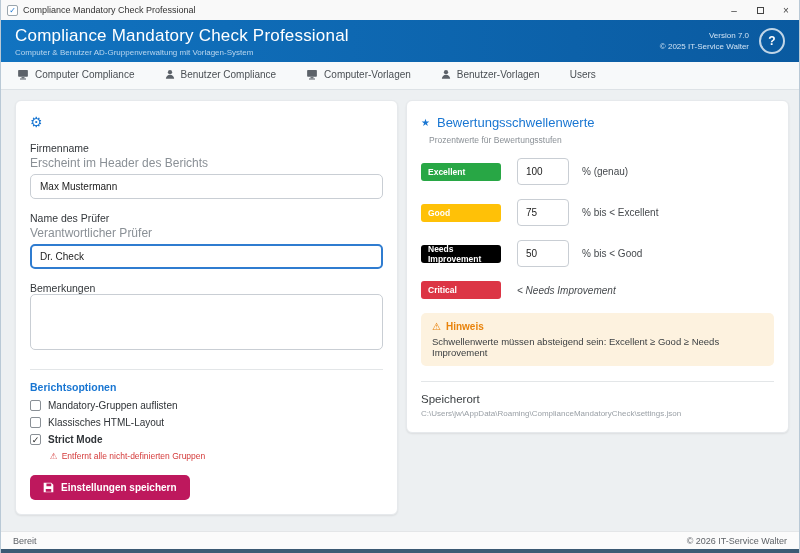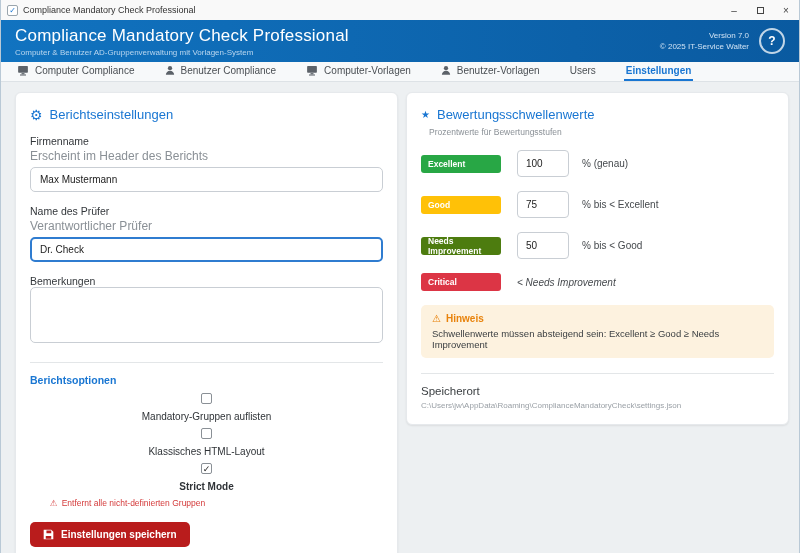--- a/index.html
+++ b/index.html
@@ -24,21 +24,21 @@
     display:flex; align-items:center; padding:0 14px; flex:0 0 auto; }
   .header-title { color:#fff; font-size:17px; font-weight:normal; letter-spacing:.2px; }
   .header-sub { color:#b9d6ef; font-size:8px; margin-top:2px; }
   .header-right { margin-left:auto; display:flex; align-items:center; gap:10px; }
   .header-version { text-align:right; color:#cfe2f4; font-size:8px; line-height:11px; }
   .help-btn { width:26px; height:26px; border-radius:50%; border:2px solid rgba(255,255,255,.75);
     color:#fff; font-size:12px; font-weight:bold; display:flex; align-items:center;
     justify-content:center; cursor:pointer; }
 
   
-  .tabbar { height:20px; background:#f7f9fa; border-bottom:1px solid #dde2e6;
+  .tabbar { height:28px; background:#f7f9fa; border-bottom:1px solid #dde2e6;
     display:flex; align-items:stretch; padding-left:14px; gap:26px; flex:0 0 auto; }
   .tab { display:flex; align-items:center; gap:6px; font-size:10px; color:#4a4f54;
     cursor:pointer; border-bottom:2px solid transparent; padding:0 2px; }
   .tab-icon { display:flex; align-items:center; color:#5c6269; }
   .tab.active { color:#1976d2; font-weight:bold; border-bottom:2px solid #1976d2; }
 
   
   .content { flex:1 1 auto; display:flex; gap:8px; padding:10px 10px 0 14px;
     align-items:flex-start; background:#edf0f2; }
   .card { background:#fff; border-radius:6px; box-shadow:0 1px 2px rgba(0,0,0,.08);
@@ -51,26 +51,26 @@
   
   .field-group { margin-top:13px; }
   .f-label { font-size:10.5px; color:#33373b; }
   .f-hint { font-size:12px; color:#8a9096; margin:2px 0 4px; }
   .f-input { width:100%; border:1px solid #c9ced4; border-radius:5px; font-size:10px;
     color:#222; padding:6px 9px; outline:none; font-family:inherit; background:#fff; }
   .f-input.focused { border:2px solid #2f7cd0; padding:5px 8px; }
   textarea.f-input { height:56px; resize:none; }
   .card hr { border:none; border-top:1px solid #e3e6e8; margin:15px 0 11px; }
   .opt-title { color:#1976d2; font-size:10.5px; font-weight:bold; margin-bottom:7px; }
-  .opt-row { display:flex; align-items:center; gap:7px; margin:6px 0; font-size:10px; color:#2f3337;flex-direction:column; }
+  .opt-row { display:flex; align-items:center; gap:7px; margin:6px 0; font-size:10px; color:#2f3337; }
   .opt-row .cb { width:11px; height:11px; border:1px solid #8a9096; border-radius:2px;
     background:#fff; font-size:9px; line-height:10px; text-align:center; color:#222; flex:0 0 auto; }
   .opt-label.bold { font-weight:bold; }
   .opt-warning { margin:1px 0 4px 20px; font-size:8.5px; color:#d43a3a; display:flex; gap:4px; align-items:center; }
-  .save-btn { margin-top:14px; background:#b91c1c; color:#fff; border:none; border-radius:5px;
+  .save-btn { margin-top:14px; background:#be185d; color:#fff; border:none; border-radius:5px;
     font-size:10px; font-weight:bold; padding:7px 13px; display:flex; align-items:center; gap:7px;
     cursor:pointer; font-family:inherit; }
 
   
   .t-row { display:flex; align-items:center; margin-bottom:14px; }
   .t-badge { width:80px; height:18px; border-radius:3px; color:#fff; font-size:8.5px;
     font-weight:bold; display:flex; align-items:center; padding-left:7px; flex:0 0 auto; }
   .t-input { width:52px; height:27px; border:1px solid #c9ced4; border-radius:4px;
     font-size:10px; color:#222; padding:0 8px; margin-left:16px; outline:none; font-family:inherit; }
   .t-suffix { font-size:10px; color:#45494d; margin-left:13px; }
@@ -155,31 +155,27 @@
           <svg width="10" height="11" viewBox="0 0 14 14">
             <circle cx="7" cy="3.8" r="3" fill="currentColor"></circle>
             <path d="M1.2 13c0-3.2 2.6-5.6 5.8-5.6s5.8 2.4 5.8 5.6z" fill="currentColor"></path>
           </svg>
         </span>
         <span>Benutzer-Vorlagen</span>
       </div>
       <div class="tab">
         <span>Users</span>
       </div>
-      <div class="tab active">
-        <span>Einstellungen</span>
-      </div>
     </div>
 
   <div class="content">
 
     <div class="card">
       <div class="card-title">
         <span class="gear">⚙</span>
-        <span>Berichtseinstellungen</span>
       </div>
       <div id="fields">
           <div class="field-group"><div class="f-label">Firmenname</div><div class="f-hint">Erscheint im Header des Berichts</div><input type="text" class="f-input" value="Max Mustermann" style=""></div>
           <div class="field-group"><div class="f-label">Name des Prüfer</div><div class="f-hint">Verantwortlicher Prüfer</div><input type="text" class="f-input focused" value="Dr. Check" style=""></div>
           <div class="field-group"><div class="f-label">Bemerkungen</div><textarea class="f-input" style=""></textarea></div>
         </div>
       <hr>
       <div class="opt-title">Berichtsoptionen</div>
       <div id="options">
           <div class="opt-row">
@@ -218,21 +214,21 @@
             <div class="t-badge" style="background: rgb(40, 167, 69);">Excellent</div>
             <input type="text" class="t-input" value="100" style="">
             <span class="t-suffix">% (genau)</span>
           </div>
           <div class="t-row">
             <div class="t-badge" style="background: rgb(255, 193, 7);">Good</div>
             <input type="text" class="t-input" value="75" style="">
             <span class="t-suffix">% bis &lt; Excellent</span>
           </div>
           <div class="t-row">
-            <div class="t-badge" style="background: #4d7c0f;">Needs Improvement</div>
+            <div class="t-badge" style="background: #000000;">Needs Improvement</div>
             <input type="text" class="t-input" value="50" style="">
             <span class="t-suffix">% bis &lt; Good</span>
           </div>
           <div class="t-row">
             <div class="t-badge" style="background: rgb(220, 53, 69);">Critical</div>
             <span class="t-suffix italic no-input">&lt; Needs Improvement</span>
           </div>
         </div>
       <div class="notice">
         <div class="notice-title">

